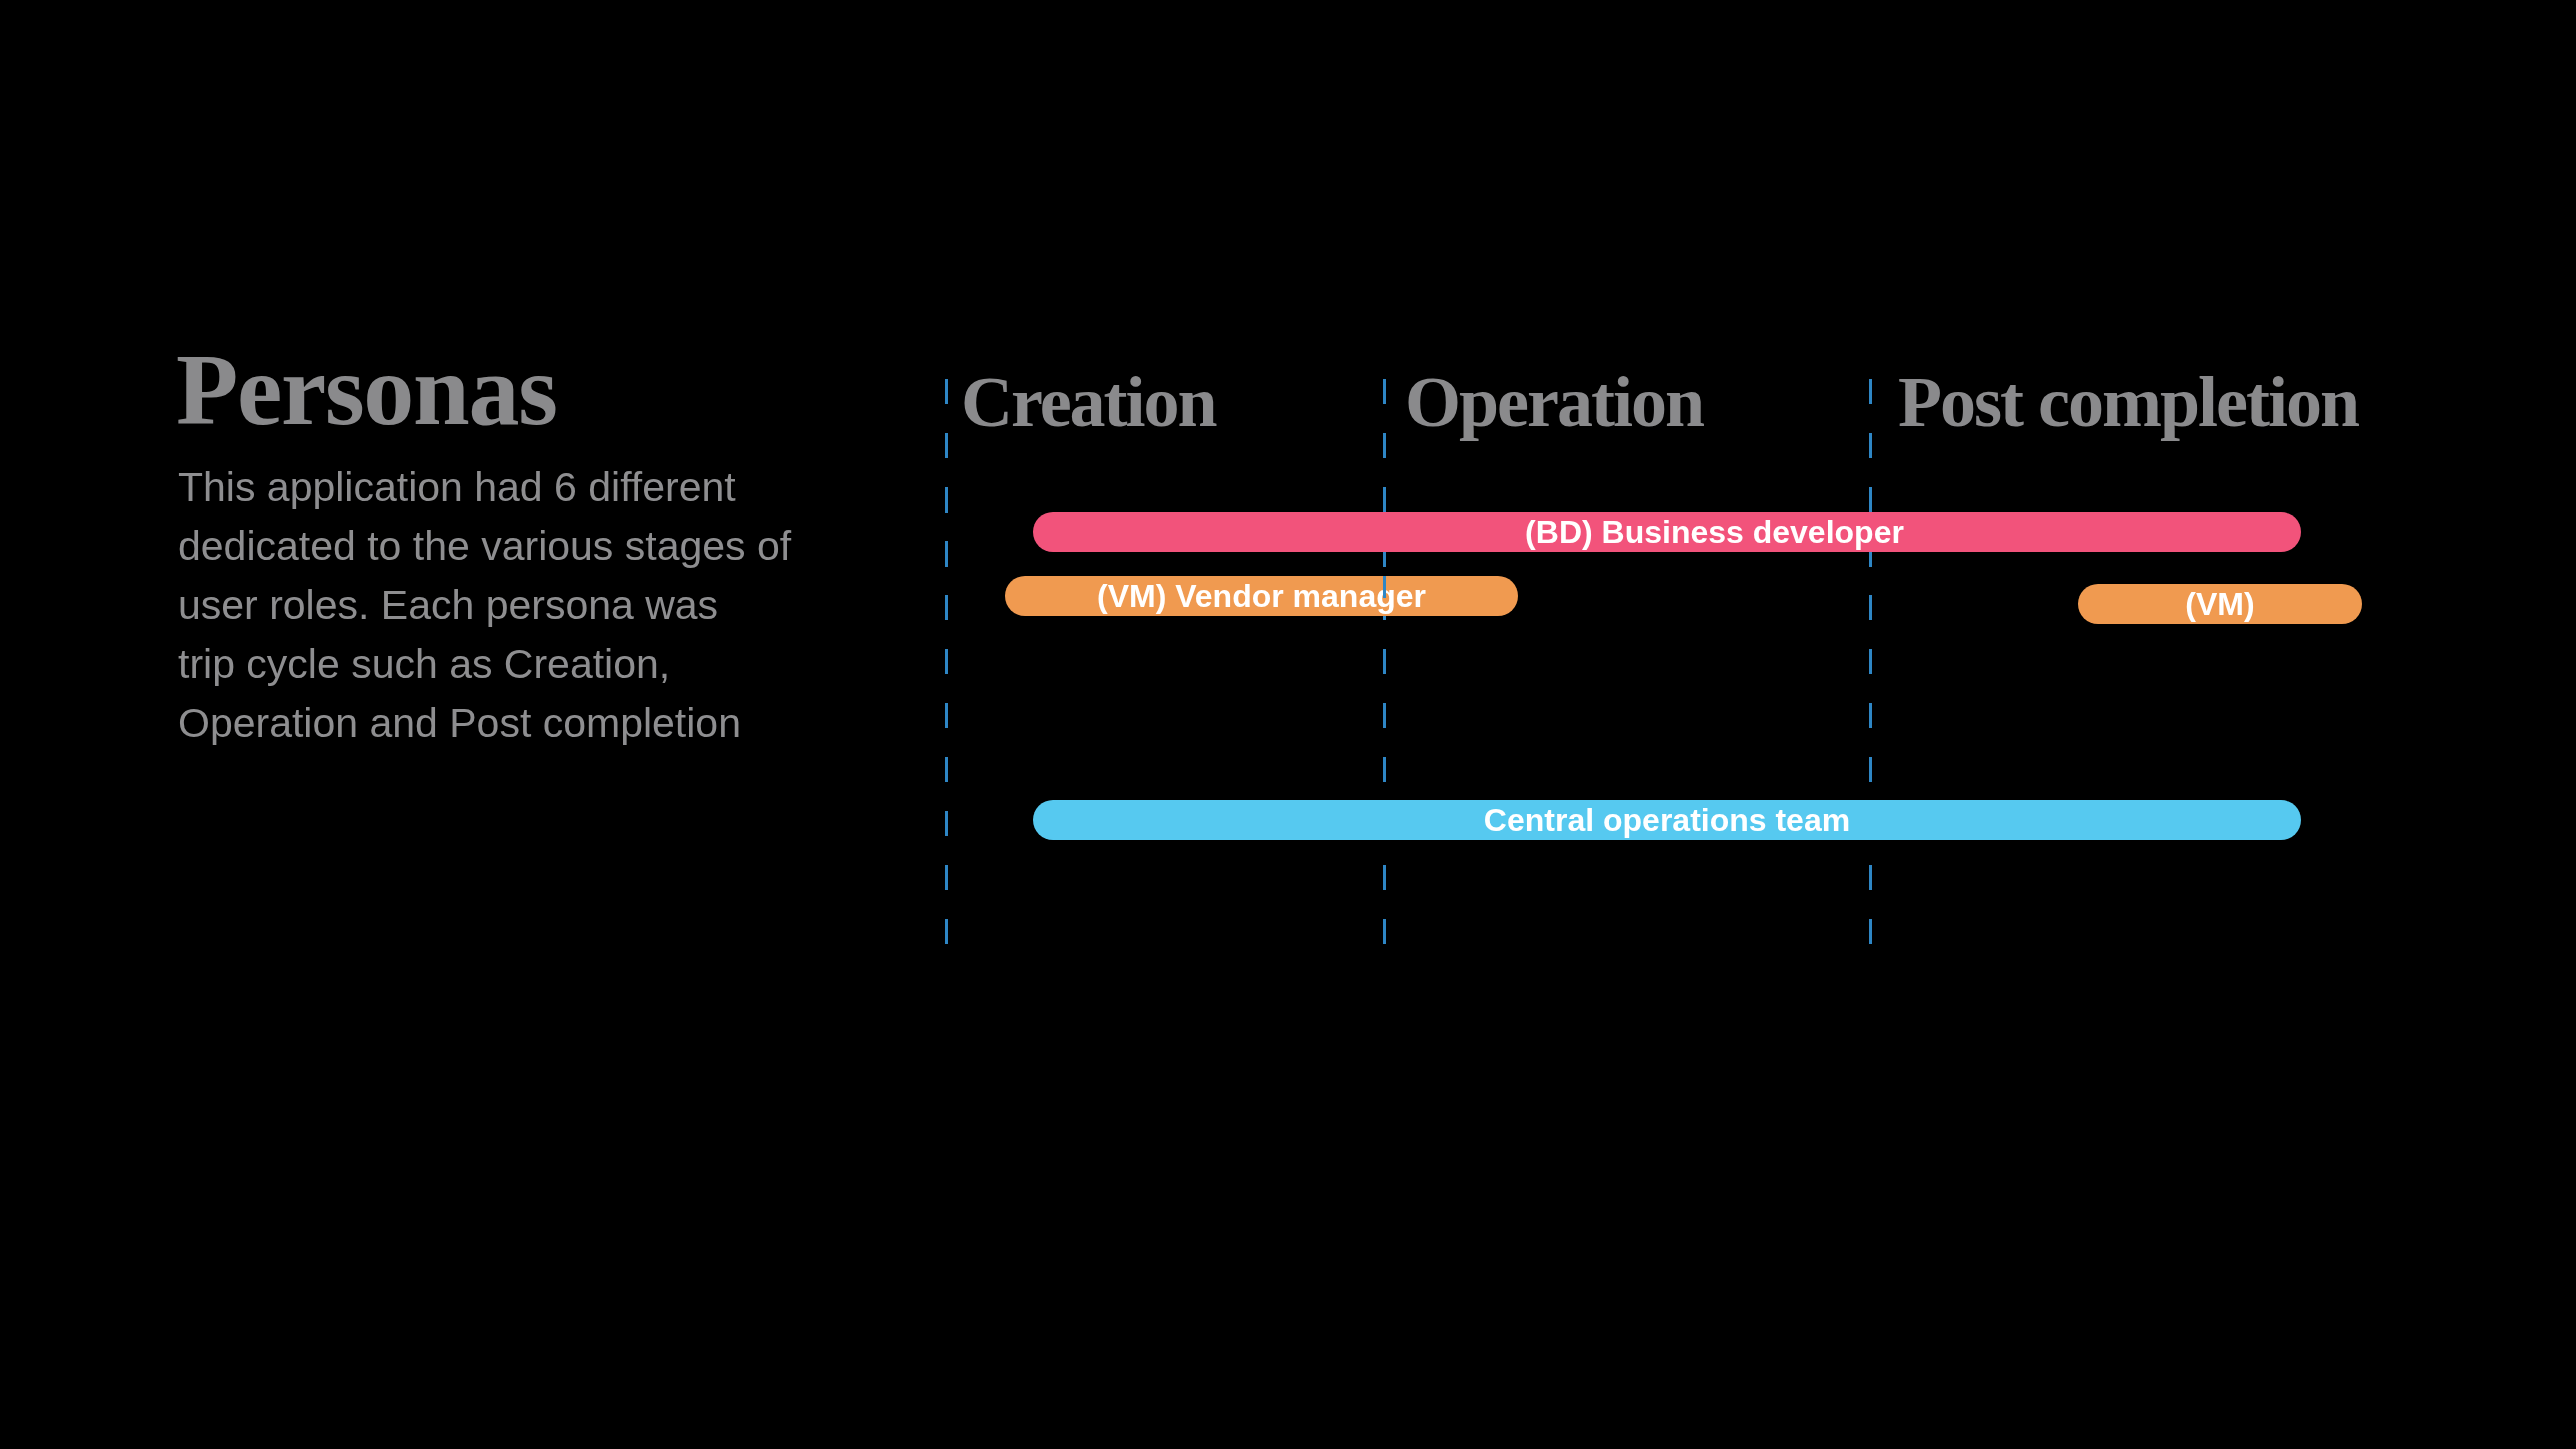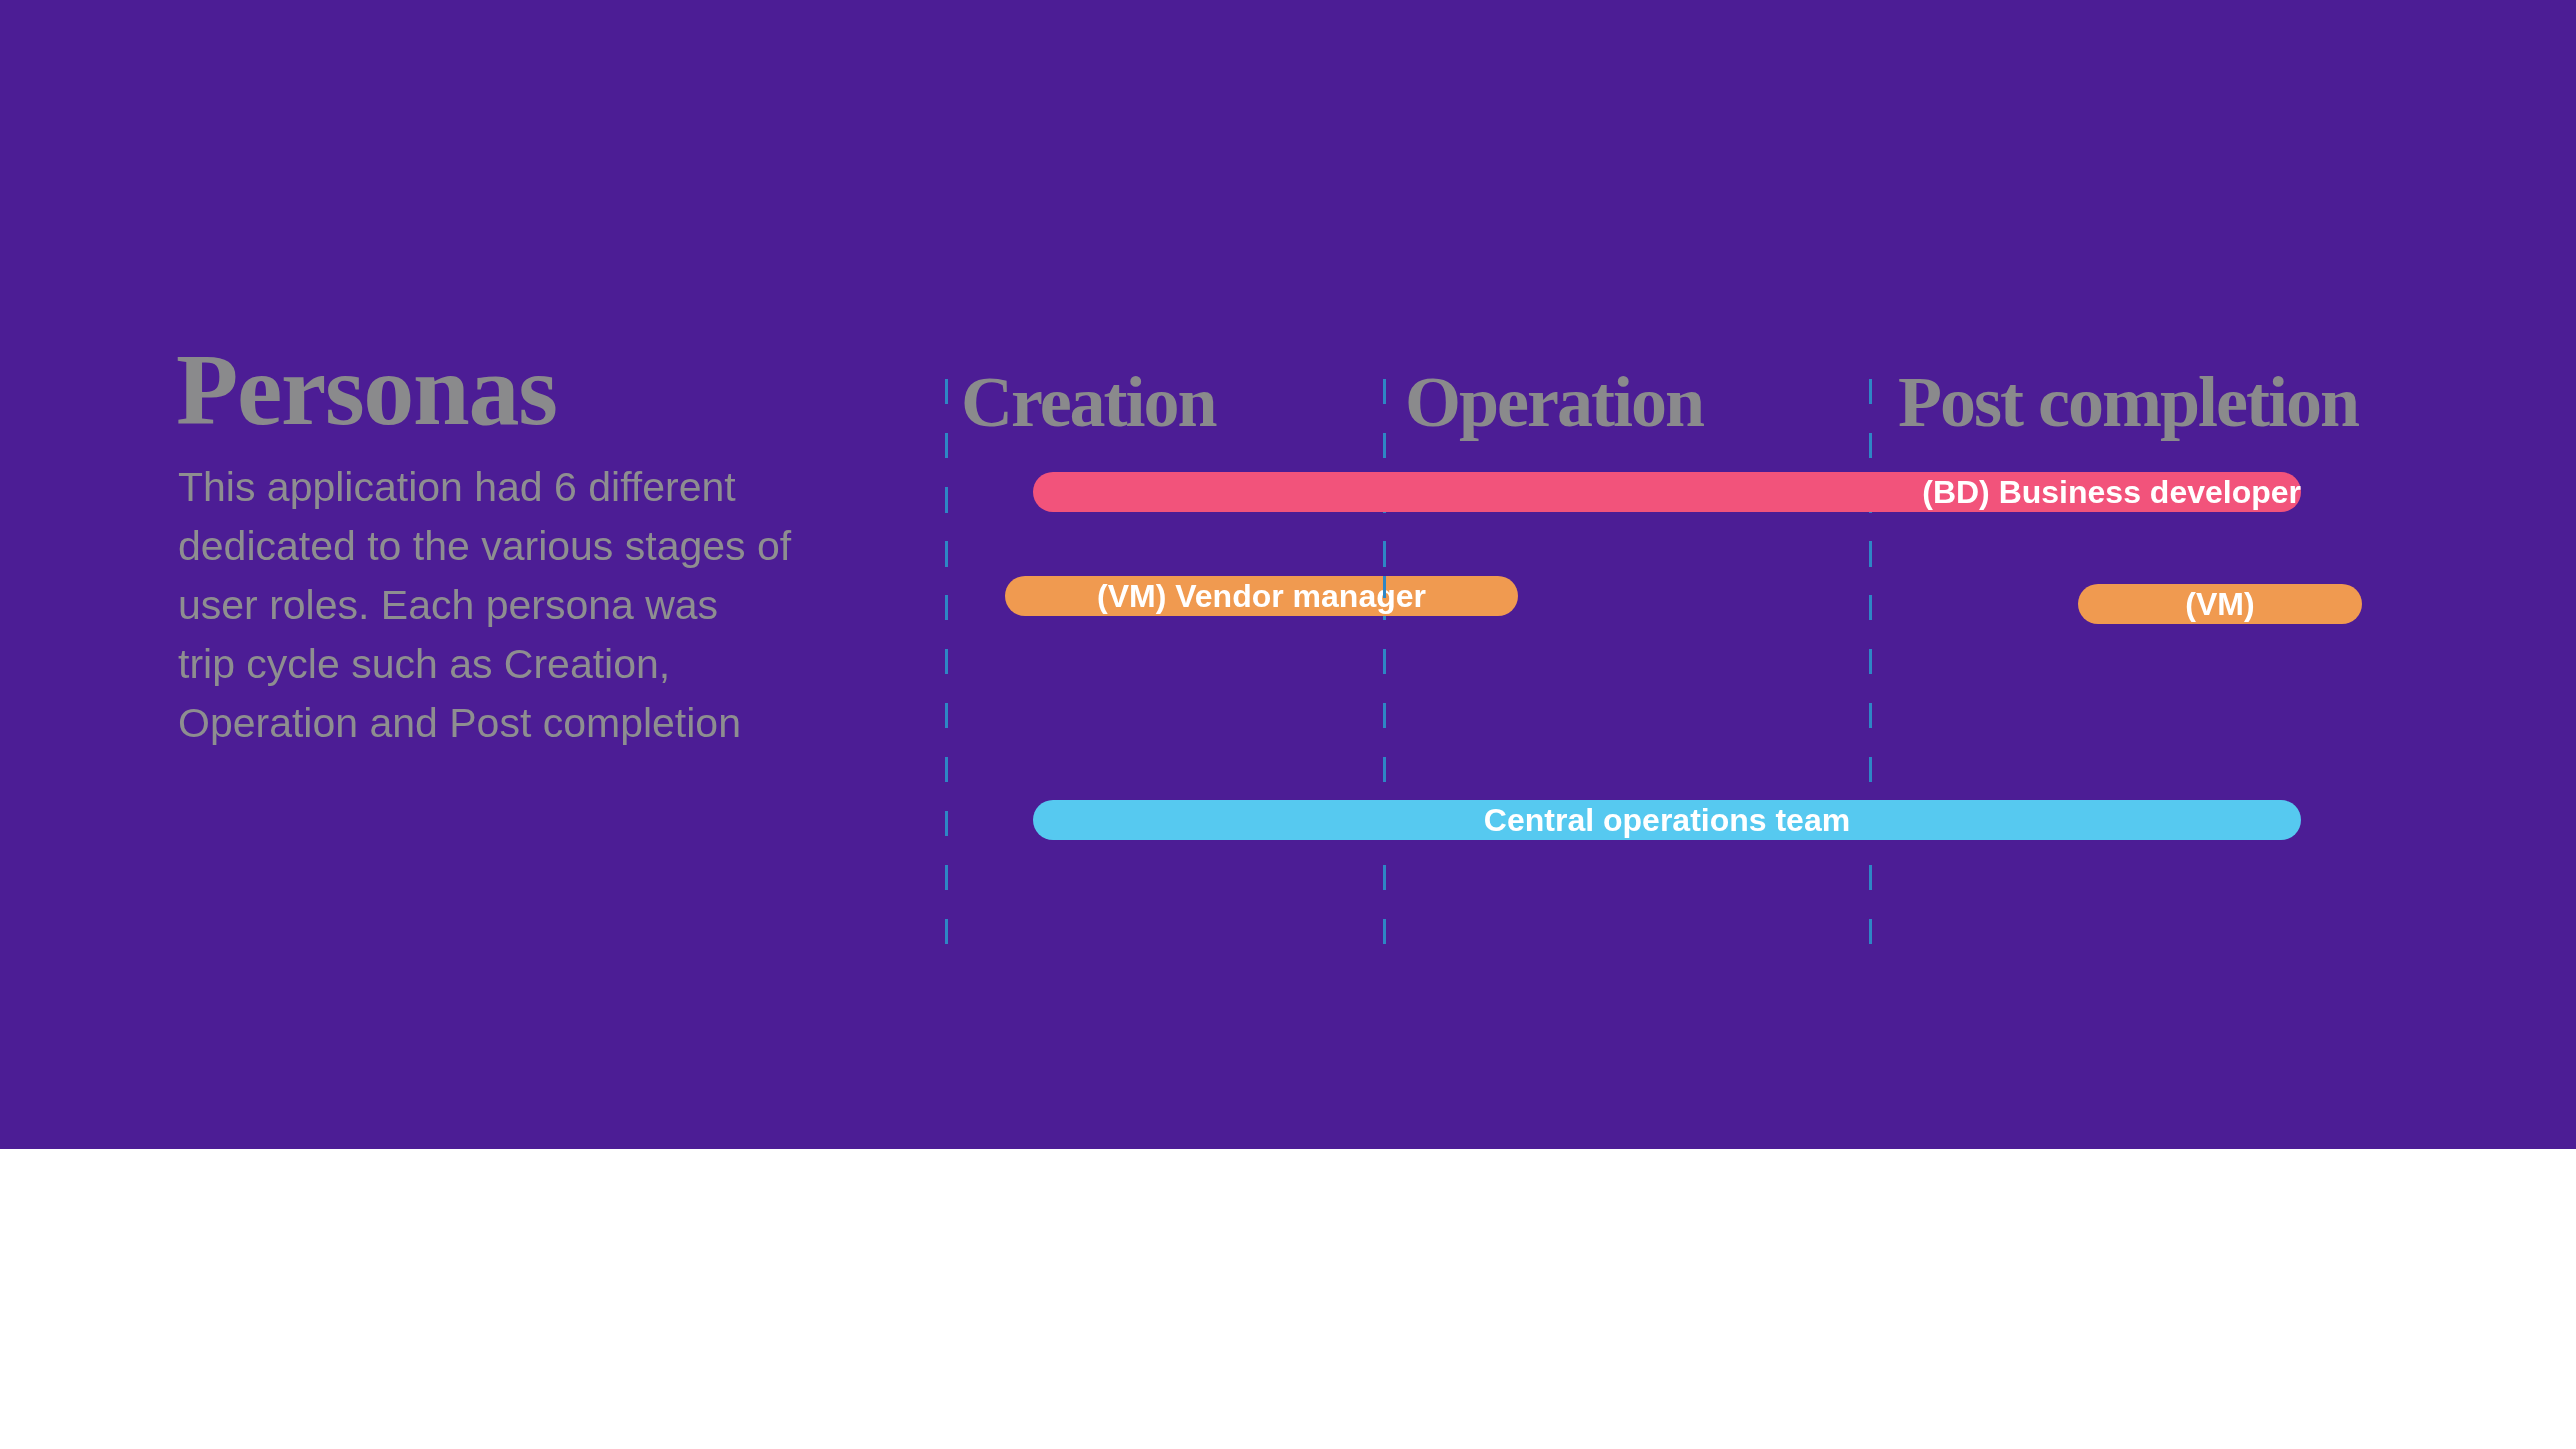--- a/index.html
+++ b/index.html
@@ -4,22 +4,22 @@
 <title>Personas</title>
 <style>
   html, body {
     margin: 0;
     padding: 0;
     background: #ffffff;
   }
   .canvas {
     position: relative;
     width: 2576px;
-    height: 1149px;
-    background: #4c1d95;
+    height: 1449px;
+    background: #000000;
     overflow: hidden;
     font-family: "Liberation Sans", sans-serif;
   }
 
   
   .page-title {
     position: absolute;
     left: 176px;
     top: 339px;
     font-family: "Liberation Serif", serif;
@@ -82,22 +82,22 @@
     border-radius: 20px;
     color: #ffffff;
     font-weight: 700;
     font-size: 32px;
     line-height: 40px;
     text-align: center;
     white-space: nowrap;
     box-sizing: border-box;
   }
   #bar-bd {
-    left: 1033px; top: 472px; width: 1268px;
-    text-align: right; padding-left: 95px;
+    left: 1033px; top: 512px; width: 1268px;
+    text-align: center; padding-left: 95px;
   }
   #bar-vm      { left: 1005px; top: 576px;  width: 513px;  }
   #bar-vm-post { left: 2078px; top: 552px;  width: 284px; margin-top: 32px;  }
   #bar-gops    { left: 1392px; top: 668px;  width: 440px;  }
   #bar-cot     { left: 1033px; top: 800px; width: 1268px; }
 </style>
 </head>
 <body>
 
 <div class="canvas">

